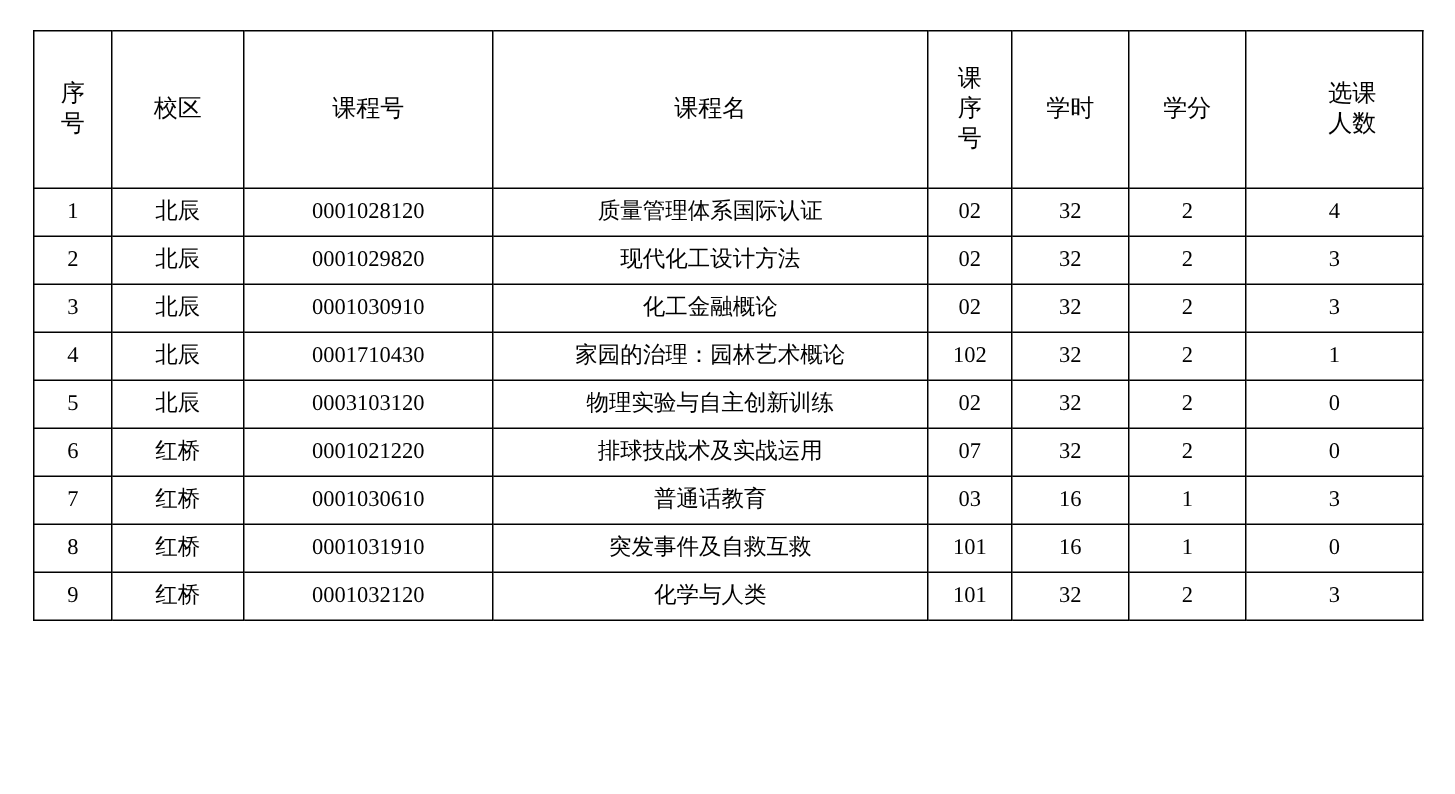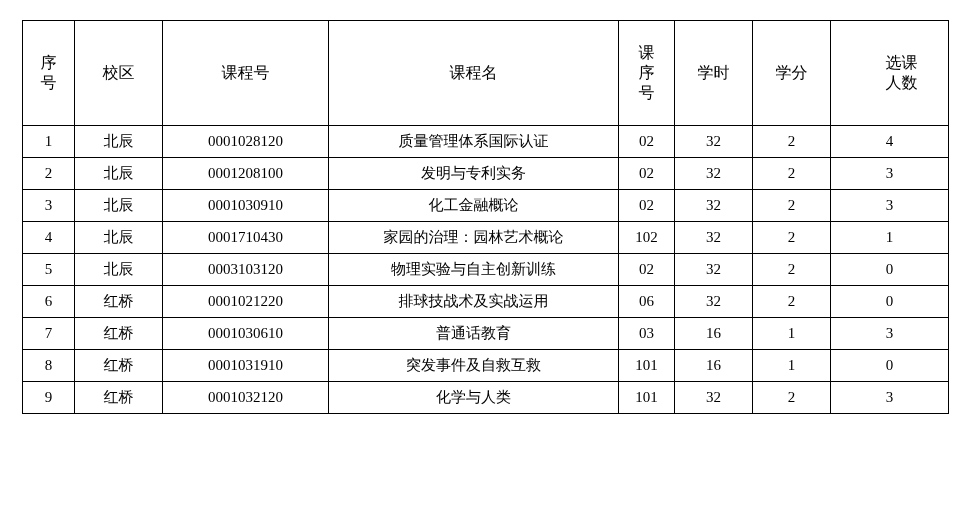--- a/index.html
+++ b/index.html
@@ -109,22 +109,22 @@
         <td class="num-cell">0001028120</td>
         <td>质量管理体系国际认证</td>
         <td class="num-cell">02</td>
         <td class="num-cell">32</td>
         <td class="num-cell">2</td>
         <td class="num-cell">4</td>
       </tr>
       <tr>
         <td class="num-cell">2</td>
         <td>北辰</td>
-        <td class="num-cell">0001208100</td>
-        <td>发明与专利实务</td>
+        <td class="num-cell">0001029820</td>
+        <td>现代化工设计方法</td>
         <td class="num-cell">02</td>
         <td class="num-cell">32</td>
         <td class="num-cell">2</td>
         <td class="num-cell">3</td>
       </tr>
       <tr>
         <td class="num-cell">3</td>
         <td>北辰</td>
         <td class="num-cell">0001030910</td>
         <td>化工金融概论</td>
@@ -151,21 +151,21 @@
         <td class="num-cell">02</td>
         <td class="num-cell">32</td>
         <td class="num-cell">2</td>
         <td class="num-cell">0</td>
       </tr>
       <tr>
         <td class="num-cell">6</td>
         <td>红桥</td>
         <td class="num-cell">0001021220</td>
         <td>排球技战术及实战运用</td>
-        <td class="num-cell">06</td>
+        <td class="num-cell">07</td>
         <td class="num-cell">32</td>
         <td class="num-cell">2</td>
         <td class="num-cell">0</td>
       </tr>
       <tr>
         <td class="num-cell">7</td>
         <td>红桥</td>
         <td class="num-cell">0001030610</td>
         <td>普通话教育</td>
         <td class="num-cell">03</td>

